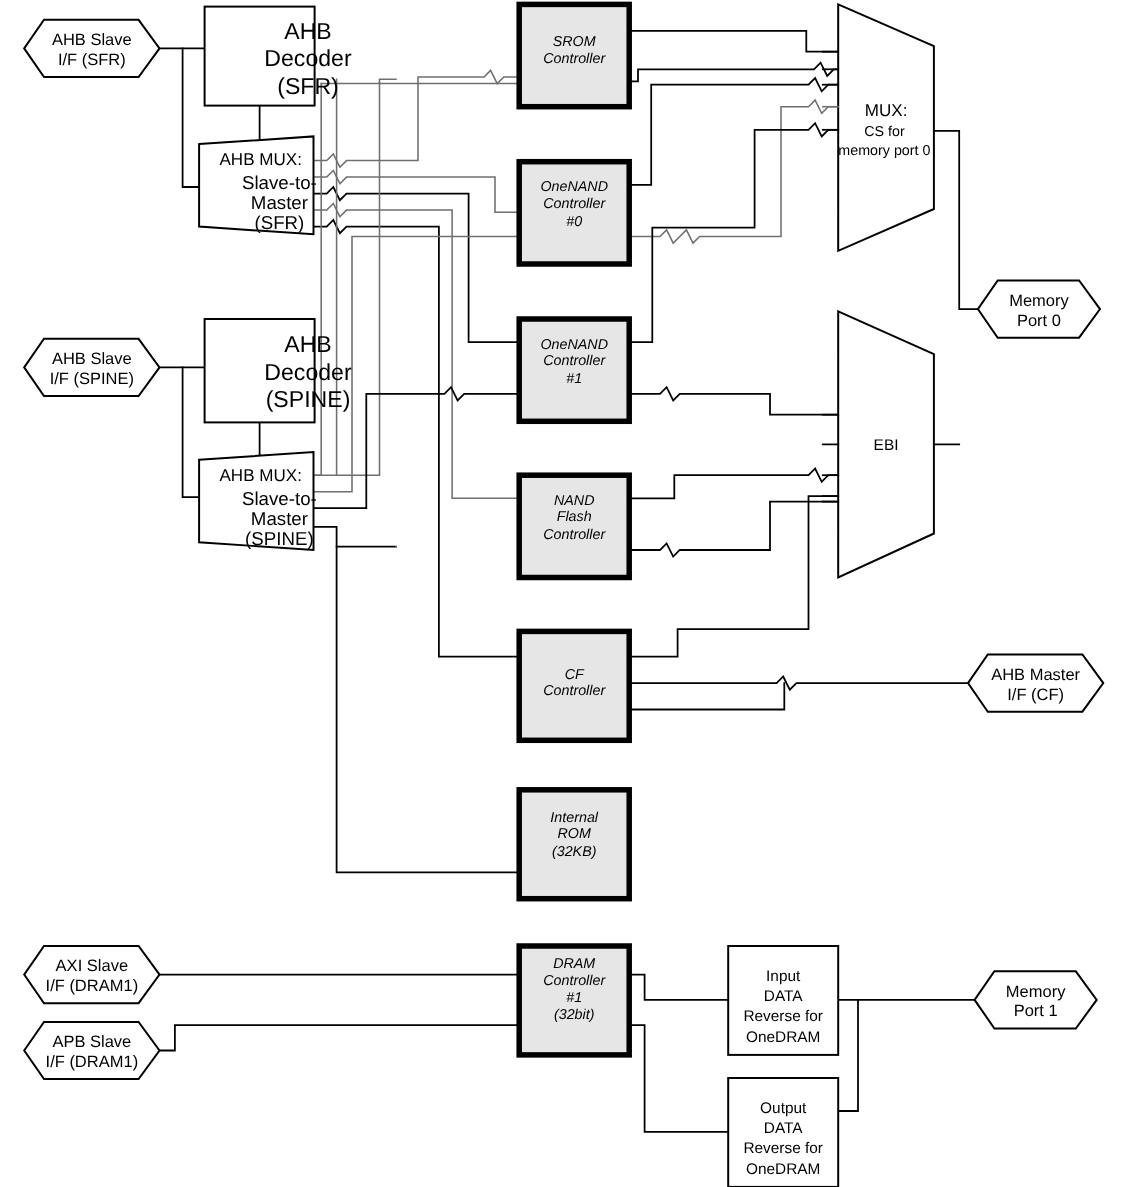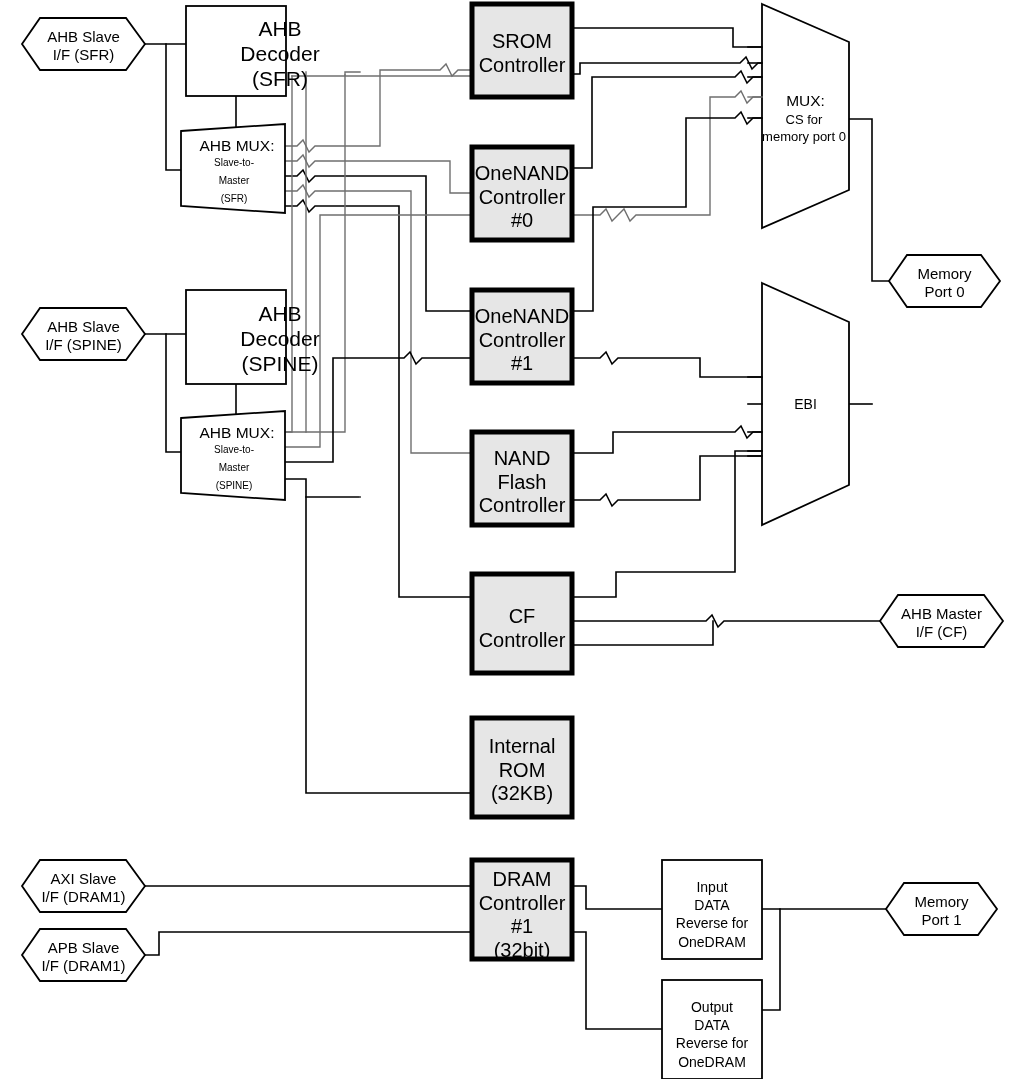--- a/index.html
+++ b/index.html
@@ -65,27 +65,27 @@
   }
   
   .lbl {
     position: absolute;
     text-align: center;
     line-height: 1.18;
     color: #000000;
     white-space: pre-line;
     pointer-events: none;
   }
-  .lbl-ctrl { font-size: 20px; }
+  .lbl-ctrl { font-size: 13px; font-style: italic; }
   .lbl-hex  { font-size: 15px; }
   .lbl-dec  { font-size: 21px; padding-left: 44px; }
   .lbl-mux-main { font-size: 15.5px; }
   .lbl-mux-sub  { font-size: 13px; }
   .lbl-ahbmux-top { font-size: 15.5px; }
-  .lbl-ahbmux-sub { font-size: 10px; }
+  .lbl-ahbmux-sub { font-size: 17px; padding-left: 20px; }
   .lbl-rev { font-size: 14px; line-height: 1.3; }
   .lbl-ebi { font-size: 14px; }
 </style>
 </head>
 <body>
 
 <div id="diagram-root">
 
   <svg id="diagram-svg" viewBox="0 0 1023 1079">
 

